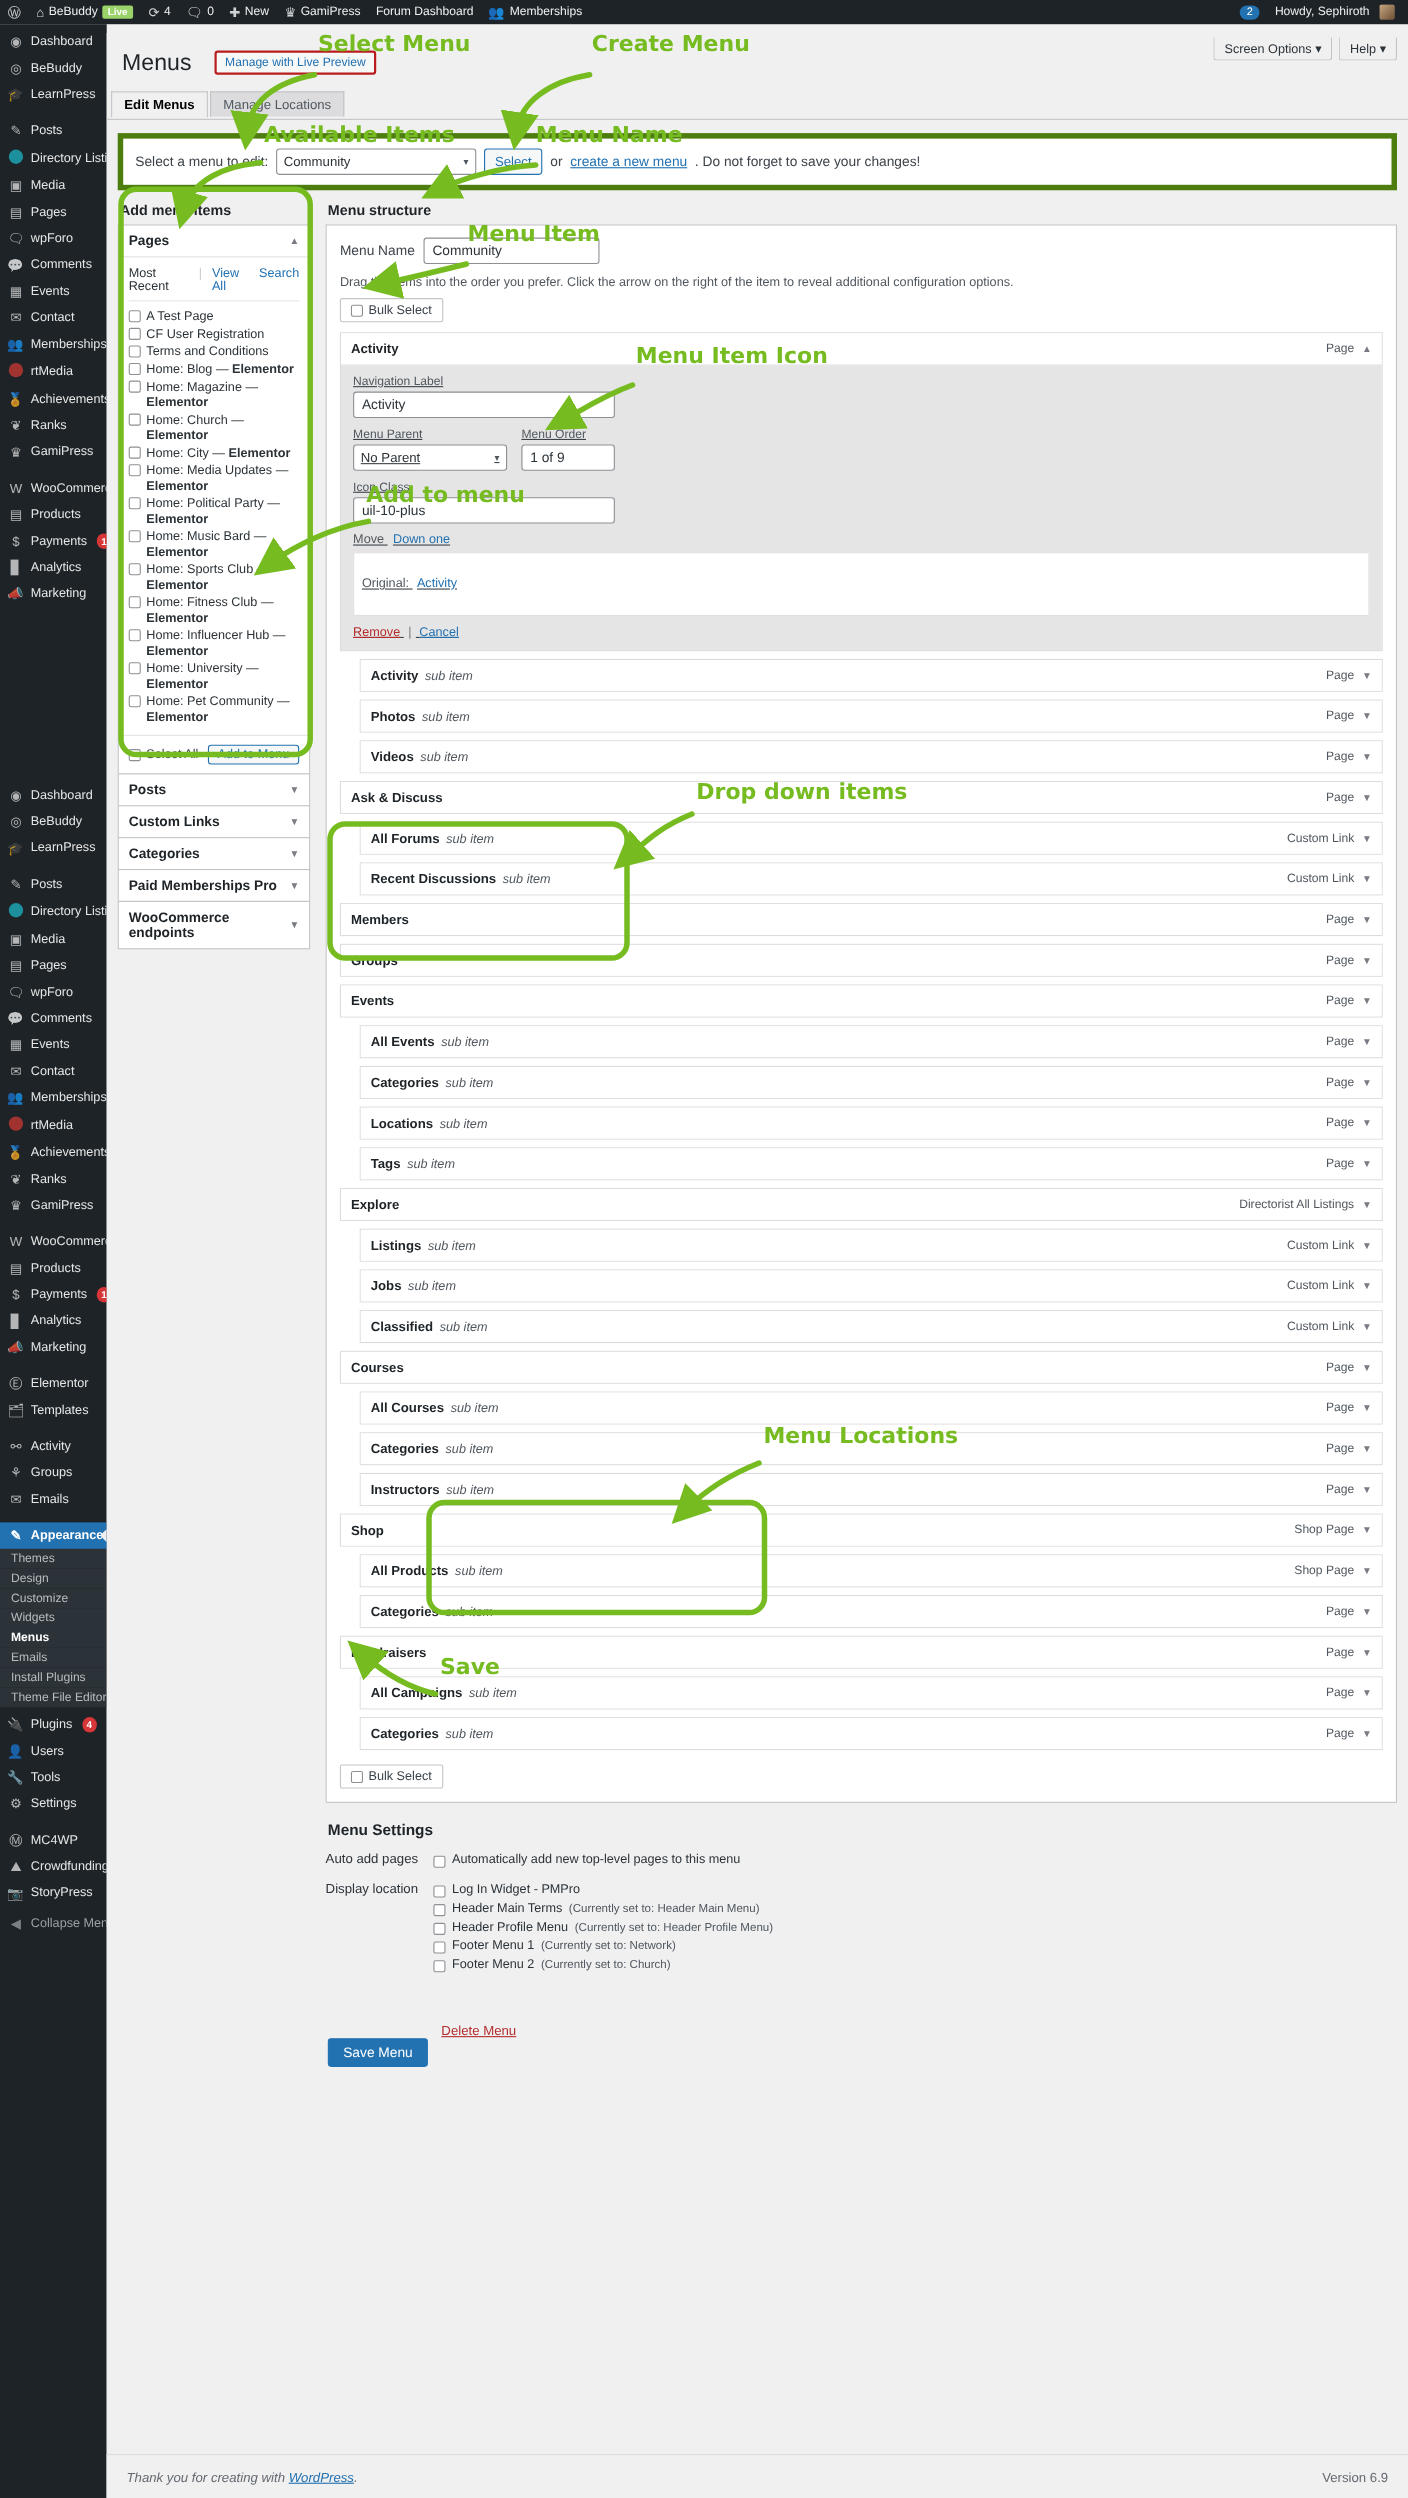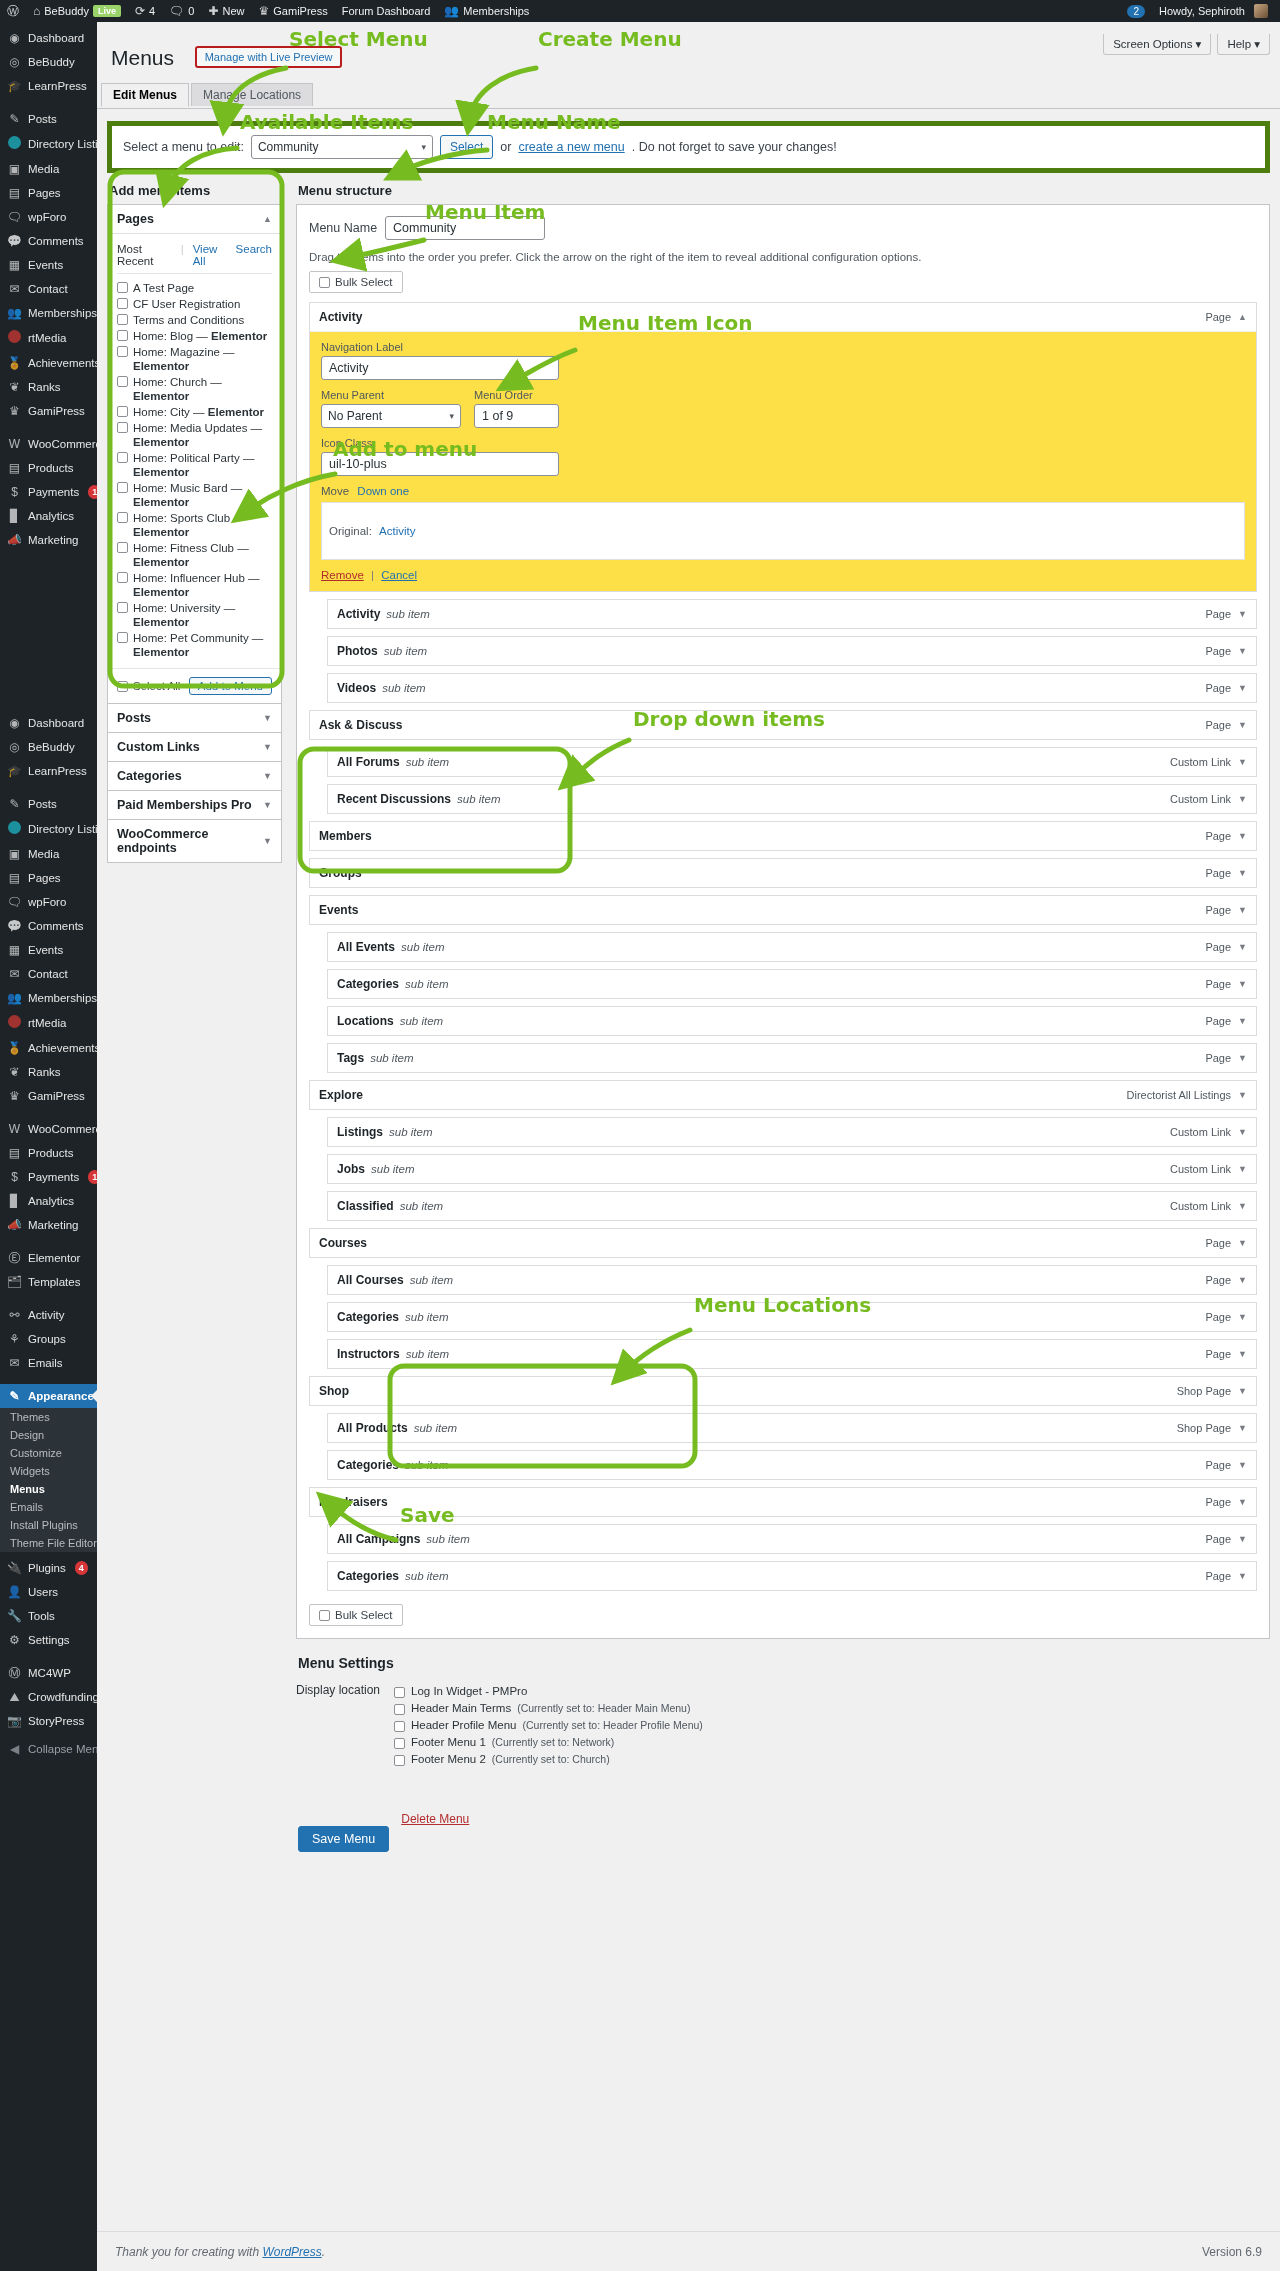--- a/index.html
+++ b/index.html
@@ -95,21 +95,21 @@
   .bulk { display:inline-flex; align-items:center; gap:5px; border:1px solid #c3c4c7; background:#fff;
           padding:4px 9px; font-size:11.5px; border-radius:2px; }
 
   .mi { border:1px solid #dcdcde; background:#fff; margin-top:7px; }
   .mi-head { background:#fff; padding:7px 9px; display:flex; align-items:center; justify-content:space-between; font-size:12px;}
   .mi-title { font-weight:bold; color:#1d2327; }
   .mi-sub { font-style:italic; font-weight:normal; color:#50575e; margin-left:6px; font-size:11.5px;}
   .mi-type { color:#50575e; font-size:11px; display:flex; align-items:center; gap:7px;}
   .mi-caret { font-size:9px; color:#787c82; }
   .mi.indent1 { margin-left:18px; }
-  .mi-body { padding:9px 11px 10px 11px; border-top:1px solid #f0f0f1; background:#fde047;}
+  .mi-body { padding:9px 11px 10px 11px; border-top:1px solid #f0f0f1; background:#e5e5e5;text-decoration:underline;}
   .fld-label { font-size:11px; color:#50575e; margin-bottom:3px; }
   .fld { margin-bottom:9px; }
   .row2 { display:flex; gap:13px; }
   .move-row { font-size:11.5px; color:#50575e; margin-bottom:5px;}
   .orig-row { font-size:11.5px; color:#50575e; border:1px solid #e0e0e0; padding:22px 7px; background:#fff; }
   .rm-row { font-size:11.5px; margin-top:9px; }
   .rm { color:#b32d2e; text-decoration:underline; }
 
   
   .settings-title { font-size:14px; font-weight:bold; color:#1d2327; margin:16px 0 9px 2px;}
@@ -885,20 +885,29 @@
           </div>
 
         <div class="bulk" style="margin-top:13px">
           <span class="cbx"></span>
           <span>Bulk Select</span>
         </div>
       </div>
 
       <div class="settings-title">Menu Settings</div>
       <div>
+        <div class="set-row">
+          <div class="set-key">Auto add pages</div>
+          <div class="set-val">
+            <div class="chk-line">
+              <span class="chk"></span>
+              <span>Automatically add new top-level pages to this menu</span>
+            </div>
+          </div>
+        </div>
         <div class="set-row" style="margin-top:4px">
           <div class="set-key">Display location</div>
           <div class="set-val" id="locations">
               <div class="chk-line">
                 <span class="chk"></span>
                 <span>Log In Widget - PMPro</span>
               </div>
               <div class="chk-line">
                 <span class="chk"></span>
                 <span>Header Main Terms</span>

